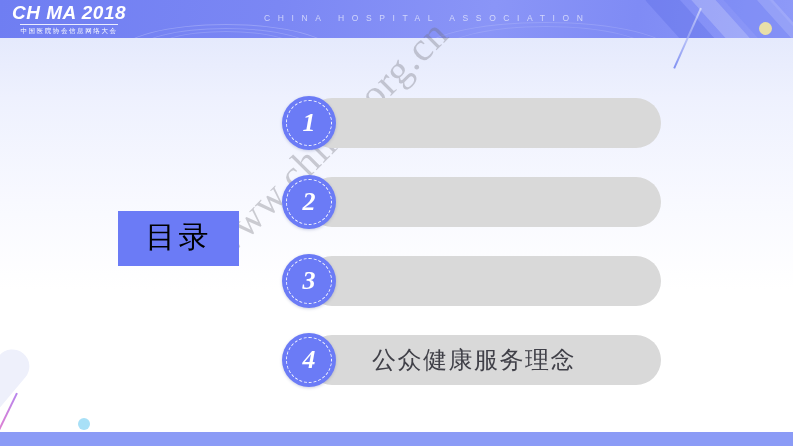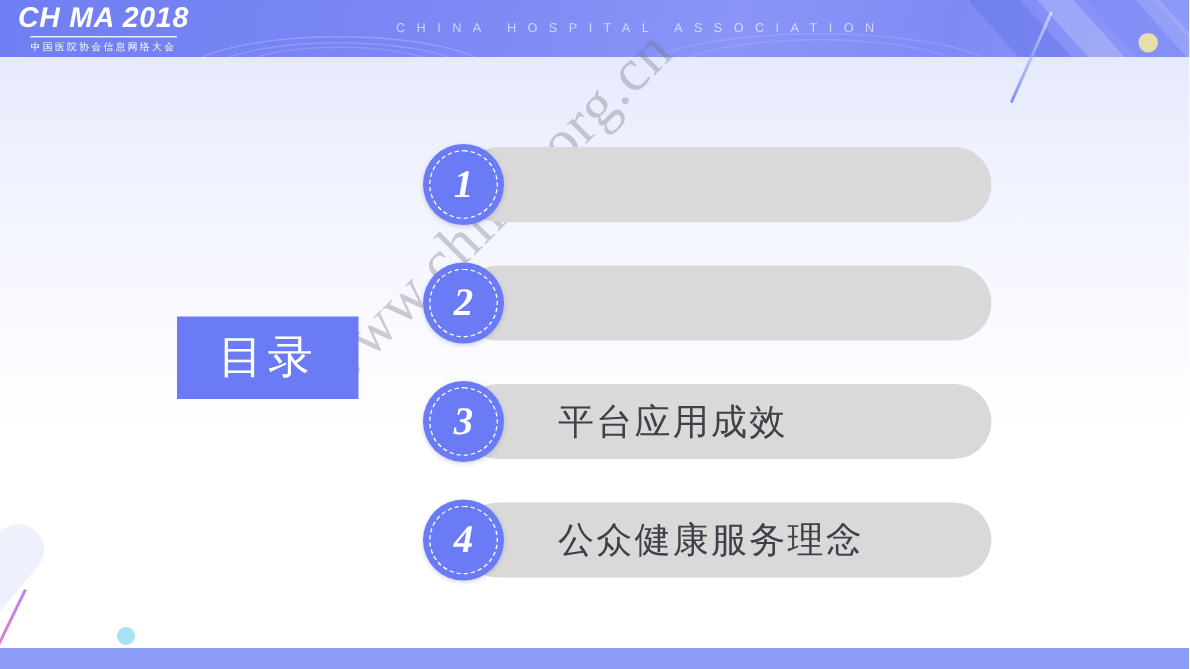--- a/index.html
+++ b/index.html
@@ -180,23 +180,23 @@
     left: 118px;
     top: 211px;
     width: 121px;
     height: 55px;
     background: #6b7bf6;
     display: flex;
     align-items: center;
     justify-content: center;
   }
   .title-box-text {
-    font-family: Liberation Sans, sans-serif;
+    font-family: Liberation Mono, monospace;
     font-size: 30px;
-    color: #ffffff;
+    color: #000000;
     letter-spacing: 3px;
     line-height: 30px;
     text-align: center;
   }
 
   
   .toc-list {
     position: absolute;
     left: 282px;
     top: 96px;
@@ -315,21 +315,20 @@
     <div class="toc-row">
       <div class="toc-pill"></div>
       <div class="toc-badge"></div>
       <div class="toc-num">2</div>
     </div>
 
     <div class="toc-row">
       <div class="toc-pill"></div>
       <div class="toc-badge"></div>
       <div class="toc-num">3</div>
-      <div class="toc-label">平台应用成效</div>
     </div>
 
     <div class="toc-row">
       <div class="toc-pill"></div>
       <div class="toc-badge"></div>
       <div class="toc-num">4</div>
       <div class="toc-label">公众健康服务理念</div>
     </div>
 
   </div>

